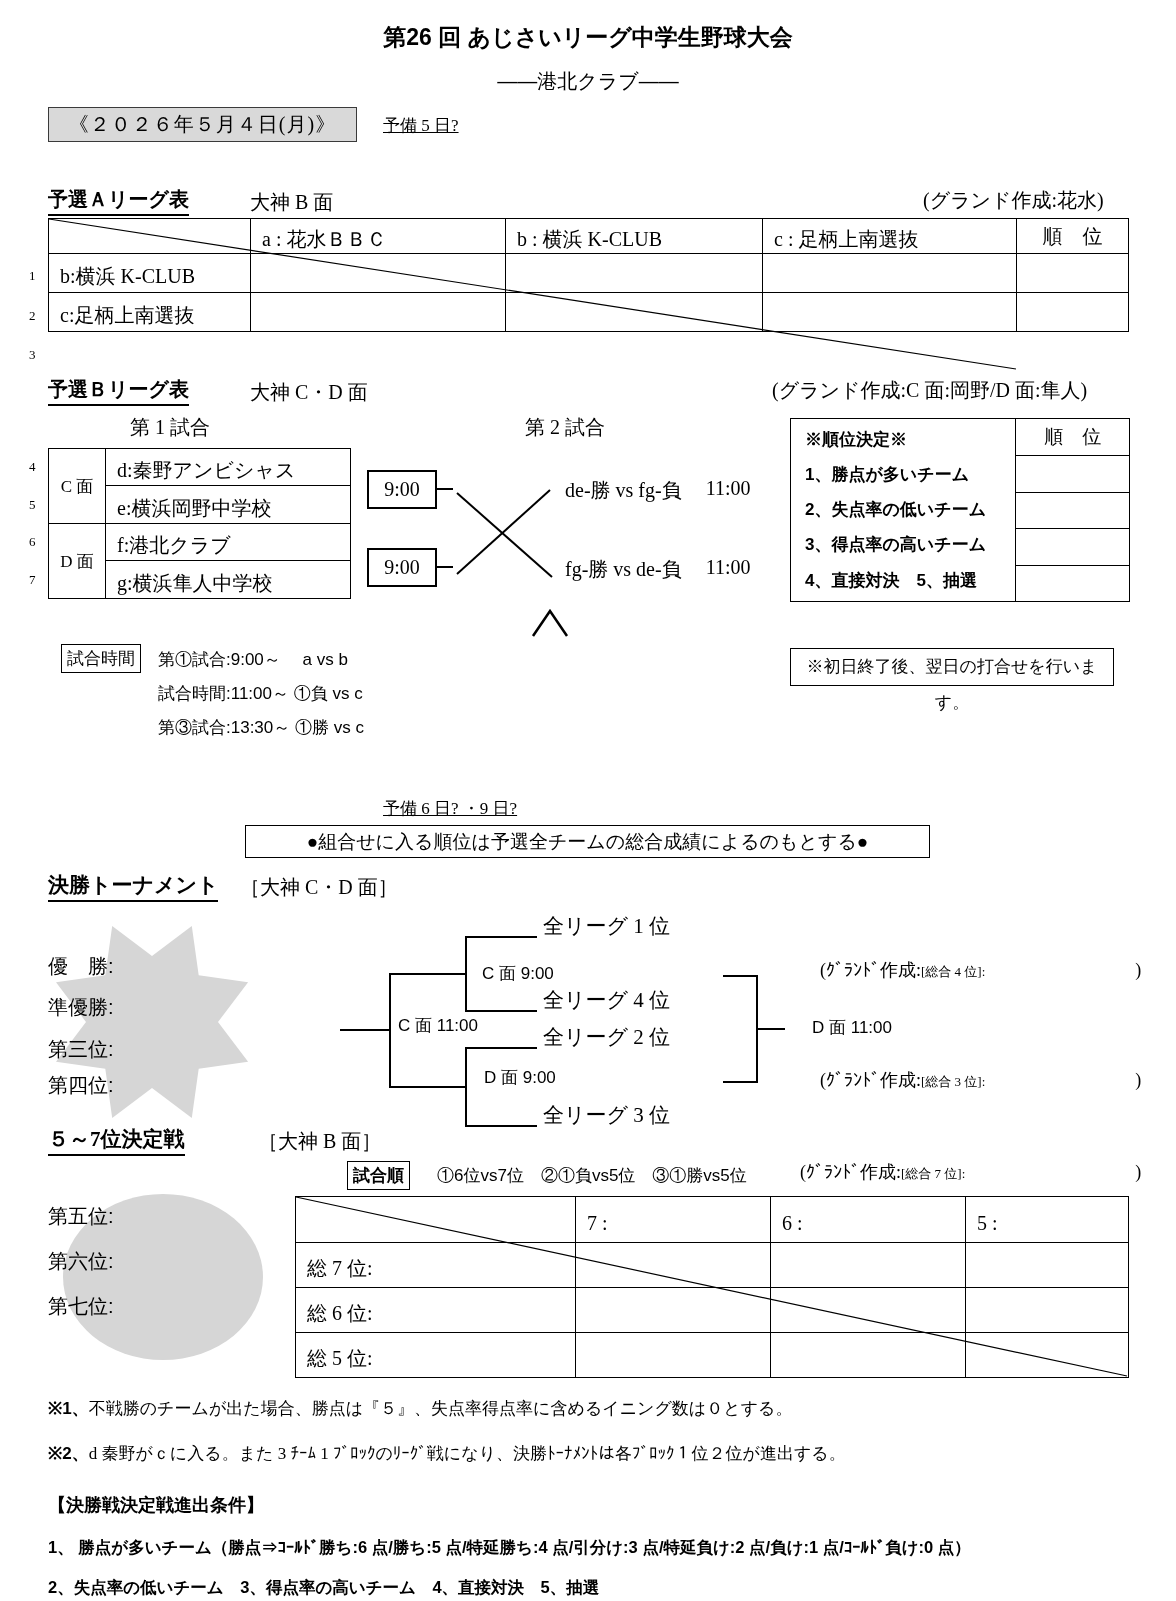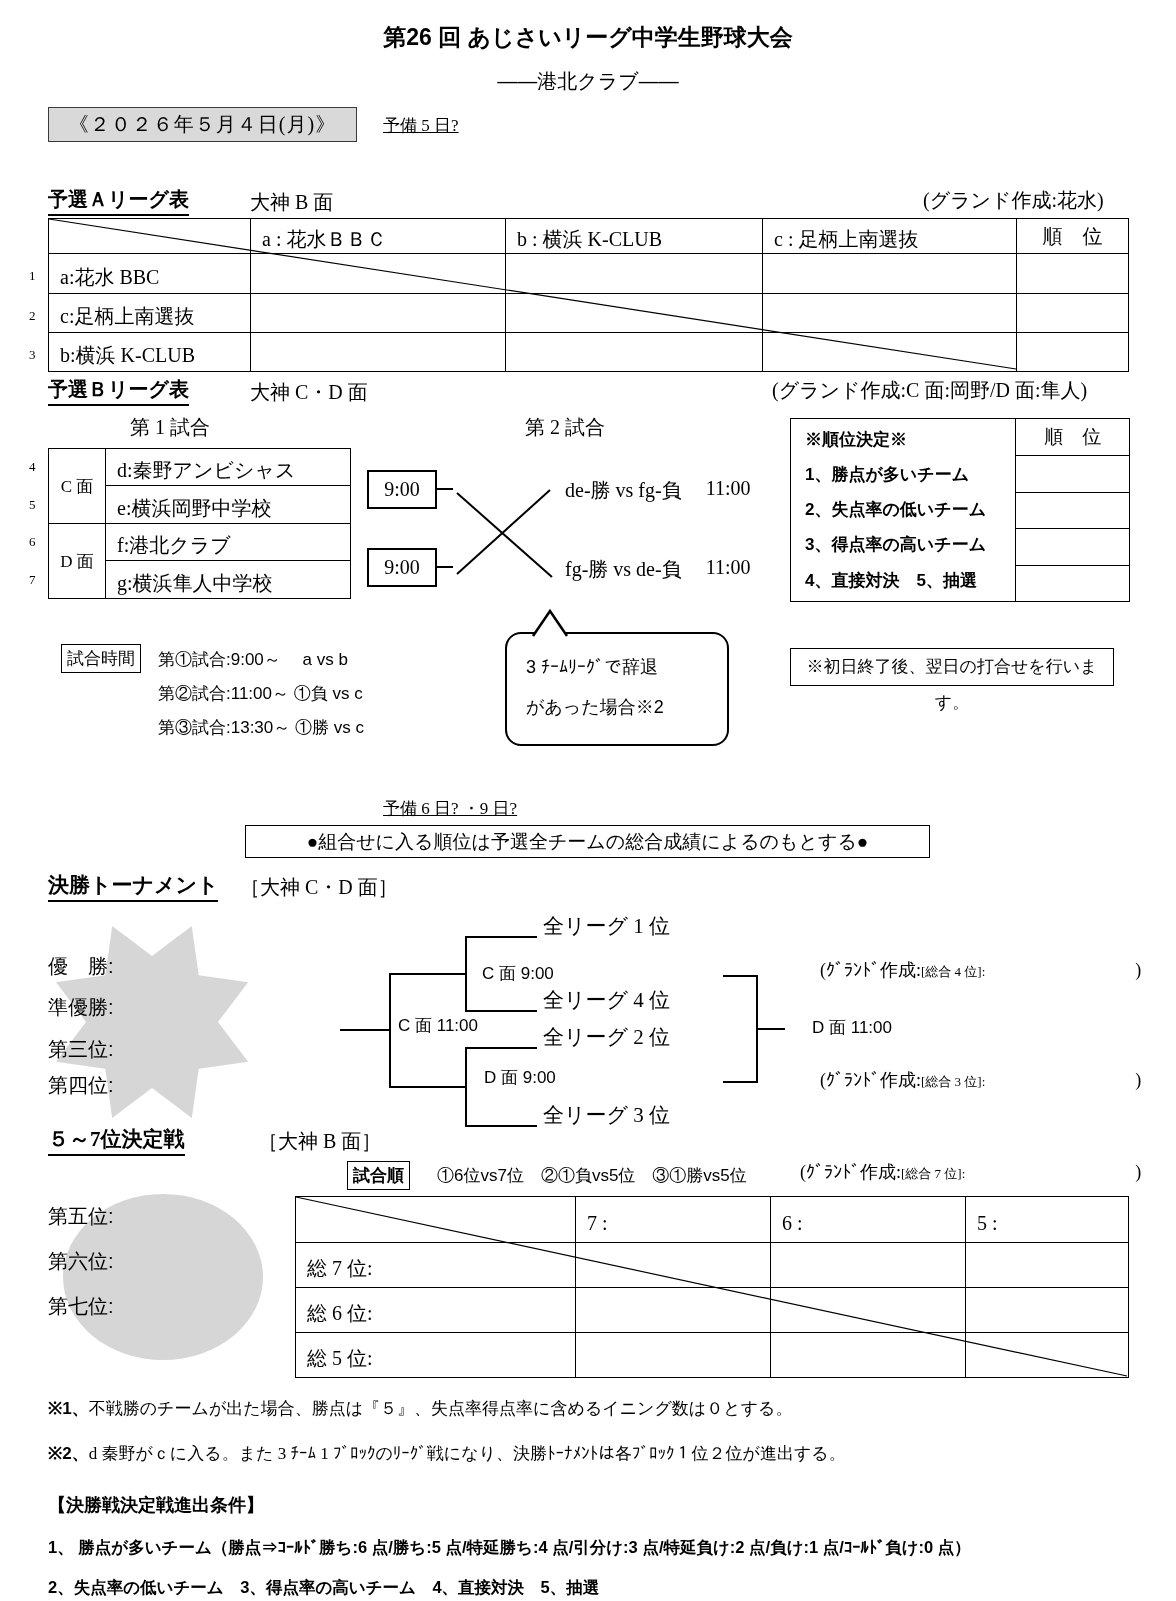--- a/index.html
+++ b/index.html
@@ -48,36 +48,29 @@
         <col style="width:112px">
       </colgroup>
     <tbody>
         <tr style="height:34px">
       <td></td>
       <td>a : 花水ＢＢＣ</td>
       <td>b : 横浜 K-CLUB</td>
       <td>c : 足柄上南選抜</td>
       <td class="ctr nopad">順　位</td>
     </tr>
-    <tr style="height:40px">
-      <td>a:花水 BBC</td>
+    <tr style="height:39px">
+      <td>b:横浜 K-CLUB</td>
       <td></td>
           <td></td>
           <td></td>
           <td></td>
     </tr>
     <tr style="height:39px">
       <td>c:足柄上南選抜</td>
-      <td></td>
-          <td></td>
-          <td></td>
-          <td></td>
-    </tr>
-    <tr style="height:39px">
-      <td>b:横浜 K-CLUB</td>
       <td></td>
           <td></td>
           <td></td>
           <td></td>
     </tr>
   </tbody>
     </table>
   <div class="abs ser rownum" style="left:29px;top:268px;z-index:2">1</div>
   <div class="abs ser rownum" style="left:29px;top:308px;z-index:2">2</div>
   <div class="abs ser rownum" style="left:29px;top:347px;z-index:2">3</div>
@@ -140,27 +133,23 @@
       <div class="ser ctr" style="height:36px;line-height:36px;border-bottom:1.5px solid #000;font-size:19px">順　位</div>
       <div style="flex:1;border-bottom:1.5px solid #000"></div>
       <div style="flex:1;border-bottom:1.5px solid #000"></div>
       <div style="flex:1;border-bottom:1.5px solid #000"></div>
       <div style="flex:1"></div>
     </div>
   </div>
 
   <div class="abs san" style="left:61px;top:644px;border:1.5px solid #000;padding:2px 5px;font-size:17px;z-index:2">試合時間</div>
   <div class="abs san" style="left:158px;top:648px;font-size:17px;z-index:2">第①試合:9:00～　 a vs b</div>
-  <div class="abs san" style="left:158px;top:682px;font-size:17px;z-index:2">第②試合:11:00～ ①負 vs c</div>
+  <div class="abs san" style="left:158px;top:682px;font-size:17px;z-index:2">試合時間:11:00～ ①負 vs c</div>
   <div class="abs san" style="left:158px;top:716px;font-size:17px;z-index:2">第③試合:13:30～ ①勝 vs c</div>
 
-  <div class="abs" style="left:505px;top:632px;width:220px;height:110px;border:2.5px solid #000;border-radius:16px;z-index:2;background:#fff">
-    <div class="abs san" style="left:19px;top:21px;font-size:18px">3 ﾁｰﾑﾘｰｸﾞで辞退</div>
-    <div class="abs san" style="left:19px;top:61px;font-size:18px">があった場合※2</div>
-  </div>
   <svg class="abs" style="left:528px;top:608px;z-index:6" width="50" height="29" viewBox="0 0 50 29">
     <polygon points="5,28 22,3 39,28" fill="#ffffff"></polygon>
     <polyline points="5,28 22,3 39,28" fill="none" stroke="#000" stroke-width="2.5"></polyline>
   </svg>
 
   <div class="abs boxed san ctr" style="left:790px;top:648px;width:322px;height:36px;line-height:36px;font-size:17px;z-index:2">※初日終了後、翌日の打合せを行います。</div>
 
   <div class="abs ser u" style="left:383px;top:797px;font-size:17px;z-index:2">予備 6 日? ・9 日?</div>
   <div class="abs boxed ser ctr" style="left:245px;top:825px;width:683px;height:31px;line-height:31px;font-size:19px;z-index:2">●組合せに入る順位は予選全チームの総合成績によるのもとする●</div>
 

